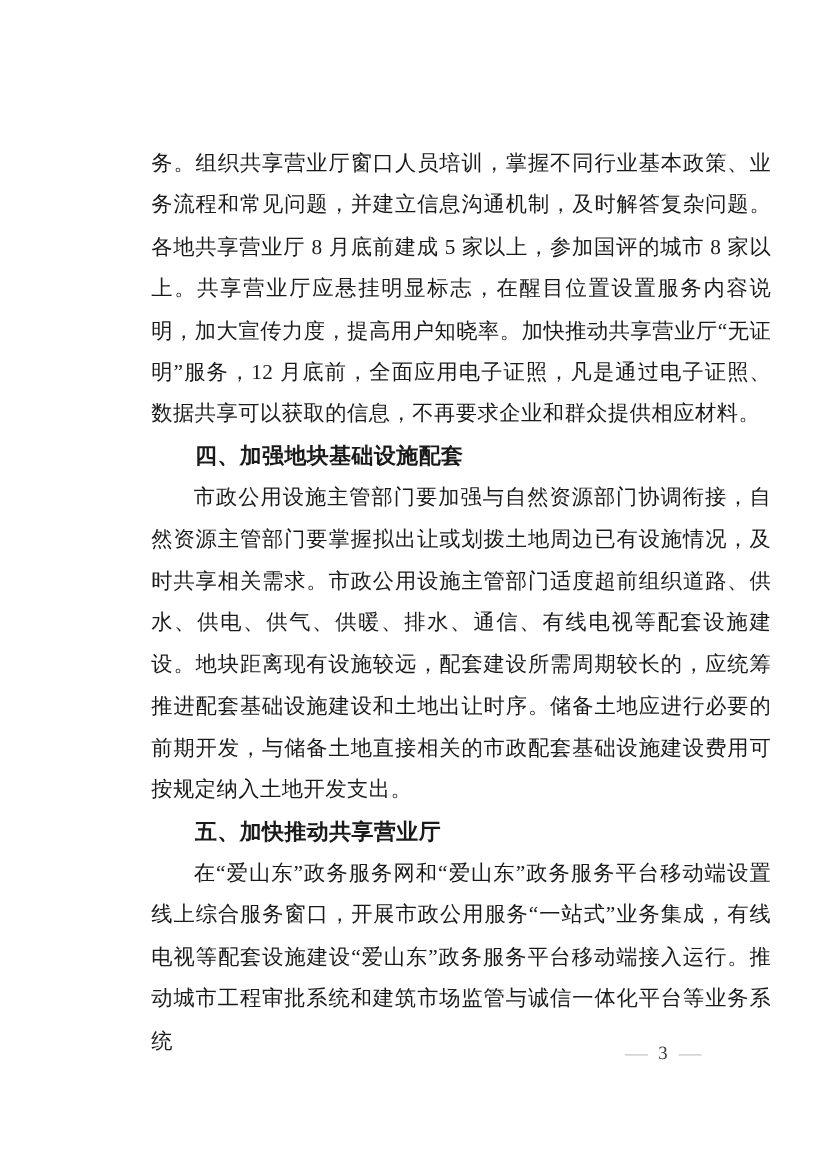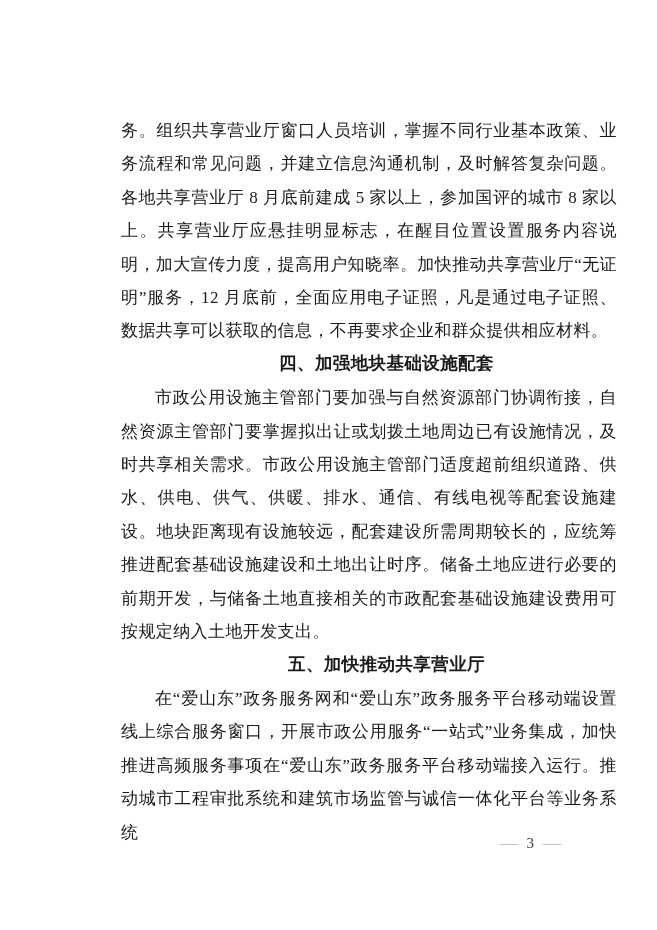--- a/index.html
+++ b/index.html
@@ -29,23 +29,23 @@
     line-height: 33.4px;
     letter-spacing: 0.4px;
     text-align: justify;
     text-justify: inter-character;
     color: #1a1a1a;
   }
   .body-para.indent {
     text-indent: 2em;
   }
   .section-heading {
-    font-family: Liberation Mono, monospace;
+    font-family: Liberation Serif, serif;
     font-weight: bold;
-    text-align: center;
+    text-align: left;
     text-indent: 2em;
     font-size: 17.5px;
   }
   .footer {
     position: absolute;
     top: 835px;
     right: 98px;
     display: flex;
     align-items: center;
     gap: 11px;
@@ -63,21 +63,21 @@
 </style>
 </head>
 <body>
 
 <div class="page">
   <div class="content">
     <p class="body-para">务。组织共享营业厅窗口人员培训，掌握不同行业基本政策、业务流程和常见问题，并建立信息沟通机制，及时解答复杂问题。各地共享营业厅 8 月底前建成 5 家以上，参加国评的城市 8 家以上。共享营业厅应悬挂明显标志，在醒目位置设置服务内容说明，加大宣传力度，提高用户知晓率。加快推动共享营业厅“无证明”服务，12 月底前，全面应用电子证照，凡是通过电子证照、数据共享可以获取的信息，不再要求企业和群众提供相应材料。</p>
     <h2 class="section-heading">四、加强地块基础设施配套</h2>
     <p class="body-para indent">市政公用设施主管部门要加强与自然资源部门协调衔接，自然资源主管部门要掌握拟出让或划拨土地周边已有设施情况，及时共享相关需求。市政公用设施主管部门适度超前组织道路、供水、供电、供气、供暖、排水、通信、有线电视等配套设施建设。地块距离现有设施较远，配套建设所需周期较长的，应统筹推进配套基础设施建设和土地出让时序。储备土地应进行必要的前期开发，与储备土地直接相关的市政配套基础设施建设费用可按规定纳入土地开发支出。</p>
     <h2 class="section-heading">五、加快推动共享营业厅</h2>
-    <p class="body-para indent">在“爱山东”政务服务网和“爱山东”政务服务平台移动端设置线上综合服务窗口，开展市政公用服务“一站式”业务集成，加快推进高频服务事项在“爱山东”政务服务平台移动端接入运行。推动城市工程审批系统和建筑市场监管与诚信一体化平台等业务系统</p>
+    <p class="body-para indent">在“爱山东”政务服务网和“爱山东”政务服务平台移动端设置线上综合服务窗口，开展市政公用服务“一站式”业务集成，有线电视等配套设施建设“爱山东”政务服务平台移动端接入运行。推动城市工程审批系统和建筑市场监管与诚信一体化平台等业务系统</p>
   </div>
 
   <div class="footer">
     <span class="dash">—</span>
     <span class="pagenum">3</span>
     <span class="dash">—</span>
   </div>
 </div>
 
 </body></html>

